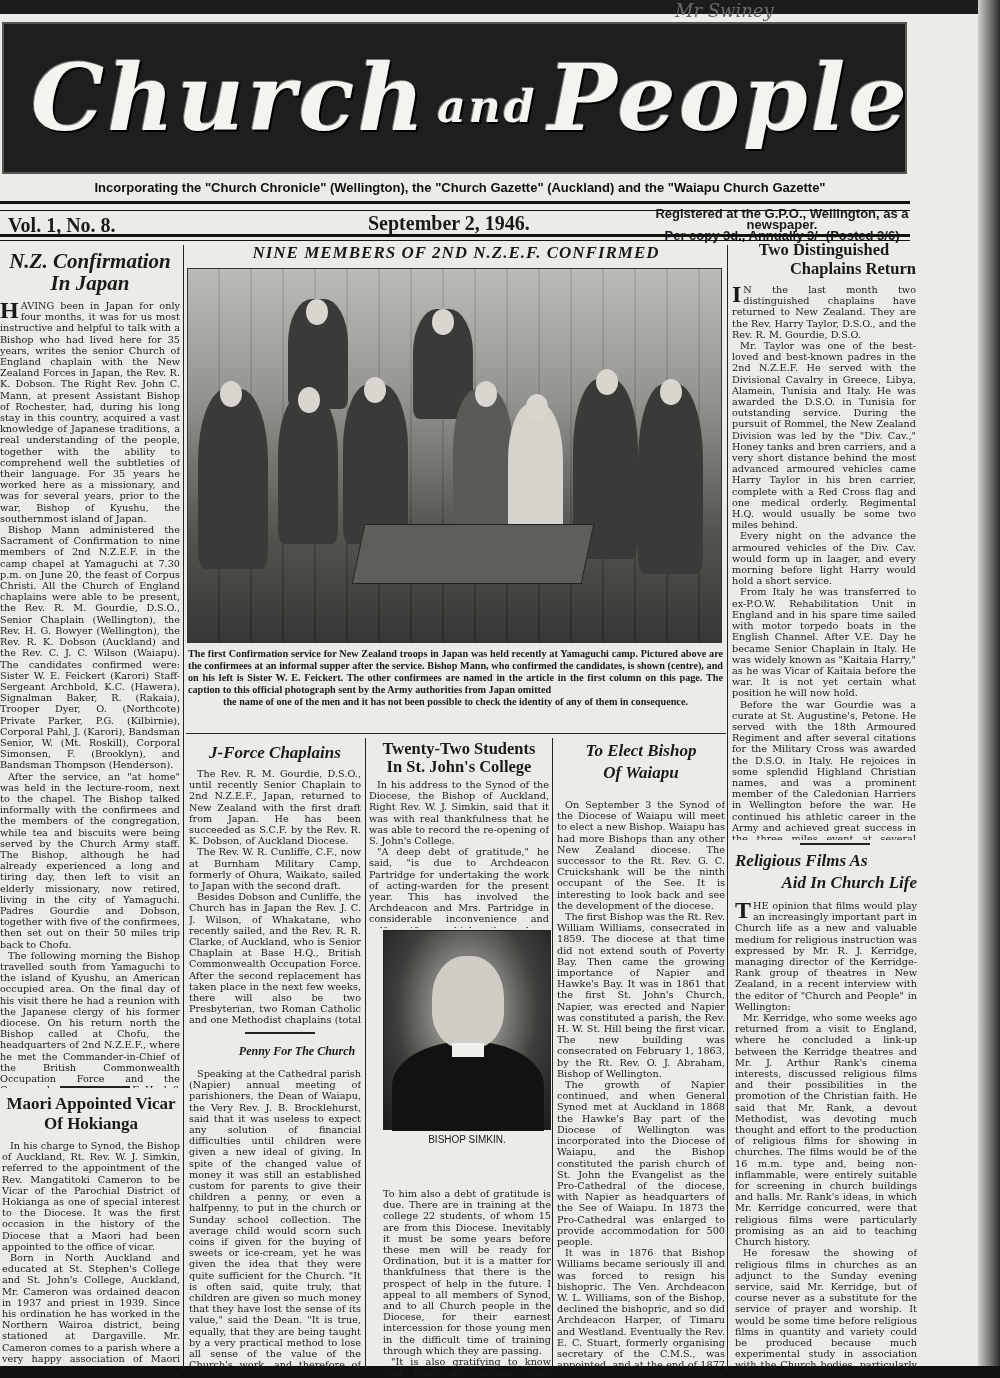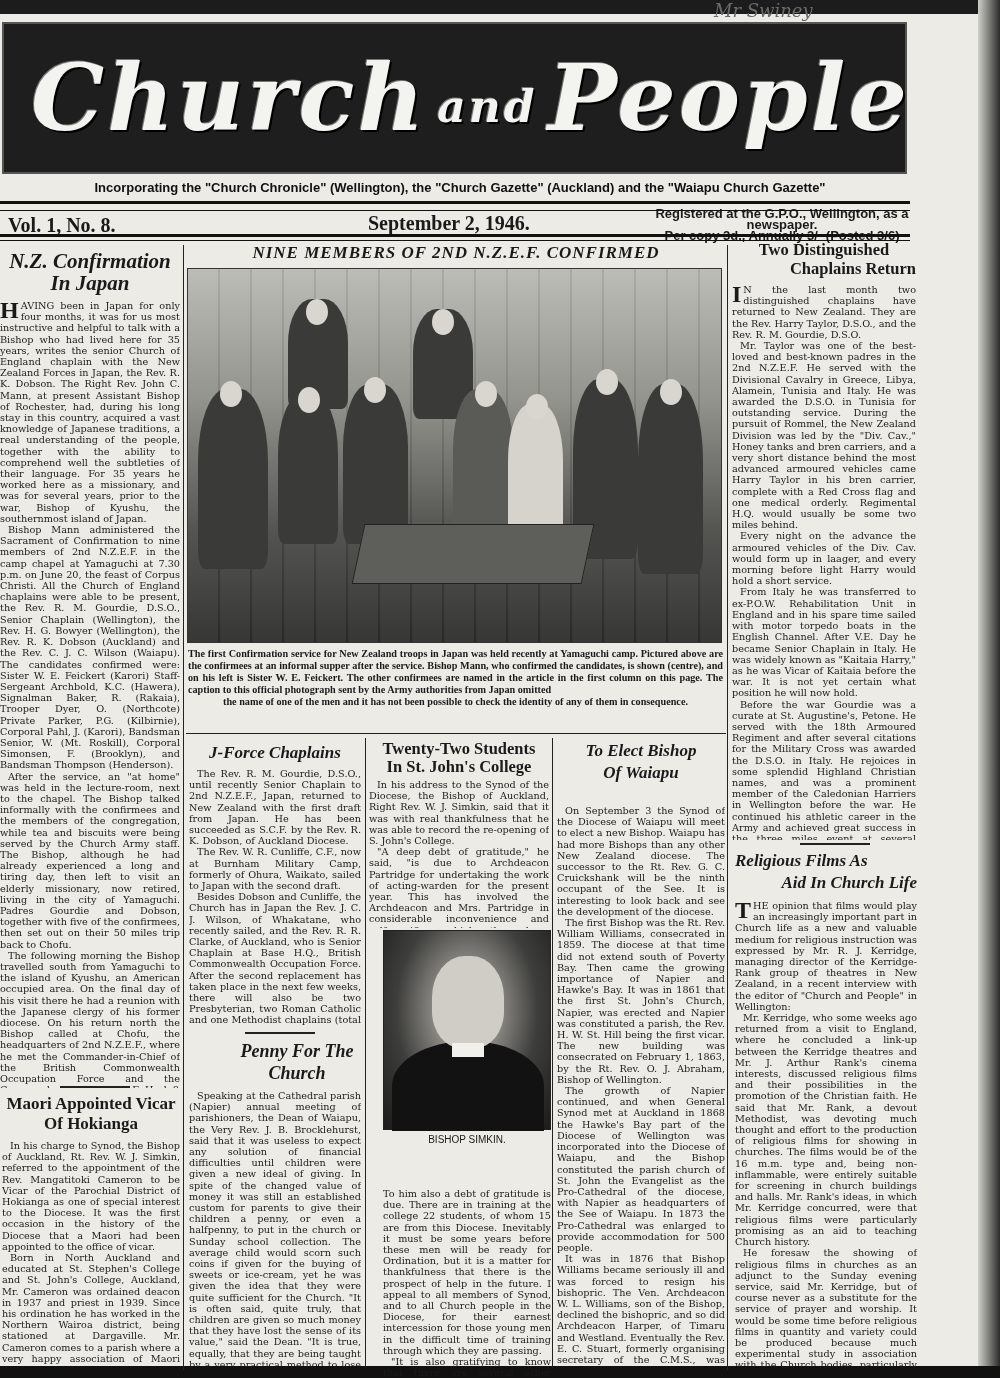--- a/index.html
+++ b/index.html
@@ -12,21 +12,21 @@
   }
   .page {
     position: absolute; left: 0; top: 0; width: 1000px; height: 1378px;
     background: #ecebe6;
   }
   .topstrip { position:absolute; left:0; top:0; width:1000px; height:14px; background:#1c1c1c; }
   .rightedge { position:absolute; right:0; top:0; width:22px; height:1378px;
     background: linear-gradient(90deg,#cfcfca 0%,#8e8e8a 40%,#2a2a2a 100%); }
   .bottomedge { position:absolute; left:0; bottom:0; width:1000px; height:12px; background:#111; }
   .handwriting { position:absolute; left:675px; top:0px; font-family:"DejaVu Serif", serif; font-style:italic;
-    font-size:18px; color:#6a6a6a;margin-left:39px; }
+    font-size:18px; color:#6a6a6a; }
 
   .masthead {
     position:absolute; left:2px; top:22px; width:905px; height:152px;
     background: #1e1e1e; border: 2px solid #555;
     display:flex; align-items:center; justify-content:center;padding-left:32px;
   }
   .masthead-title {
     font-family: "DejaVu Serif", serif; font-weight: bold; font-style: italic;
     font-size: 92px; letter-spacing: 3px; color: #f3f3f0;
     text-shadow: 2px 2px 0 #000, -1px -1px 0 #777;
@@ -166,21 +166,21 @@
 
   <div class="col" style="left:189px; top:742px; width:172px; height:285px;">
     <div class="hl-it" style="font-size:17px;">J-Force Chaplains</div>
     <p style="margin-top:4px;">The Rev. R. M. Gourdie, D.S.O., until recently Senior Chaplain to 2nd N.Z.E.F., Japan, returned to New Zealand with the first draft from Japan. He has been succeeded as S.C.F. by the Rev. R. K. Dobson, of Auckland Diocese.</p>
     <p>The Rev. W. R. Cunliffe, C.F., now at Burnham Military Camp, formerly of Ohura, Waikato, sailed to Japan with the second draft.</p>
     <p>Besides Dobson and Cunliffe, the Church has in Japan the Rev. J. C. J. Wilson, of Whakatane, who recently sailed, and the Rev. R. R. Clarke, of Auckland, who is Senior Chaplain at Base H.Q., British Commonwealth Occupation Force. After the second replacement has taken place in the next few weeks, there will also be two Presbyterian, two Roman Catholic and one Methodist chaplains (total nine) from New Zealand serving with the troops in Japan.</p>
   </div>
   <div class="shortrule" style="left:245px; top:1032px; width:70px;"></div>
 
   <div class="col" style="left:189px; top:1040px; width:172px; height:326px;">
-    <div class="hl-it" style="font-size:18px;margin-left:44px;">Penny For The Church</div>
+    <div class="hl-it" style="font-size:12px;margin-left:44px;">Penny For The Church</div>
     <p style="margin-top:6px;">Speaking at the Cathedral parish (Napier) annual meeting of parishioners, the Dean of Waiapu, the Very Rev. J. B. Brocklehurst, said that it was useless to expect any solution of financial difficulties until children were given a new ideal of giving. In spite of the changed value of money it was still an established custom for parents to give their children a penny, or even a halfpenny, to put in the church or Sunday school collection. The average child would scorn such coins if given for the buying of sweets or ice-cream, yet he was given the idea that they were quite sufficient for the Church. "It is often said, quite truly, that children are given so much money that they have lost the sense of its value," said the Dean. "It is true, equally, that they are being taught by a very practical method to lose all sense of the value of the Church's work, and therefore of religion in general.</p>
   </div>
 
   <div class="col" style="left:369px; top:740px; width:180px; height:188px;">
     <div class="hl-b" style="font-size:16.5px; line-height:18px;">
       <div>Twenty-Two Students</div>
       <div>In St. John's College</div>
     </div>
     <p style="margin-top:3px;">In his address to the Synod of the Diocese, the Bishop of Auckland, Right Rev. W. J. Simkin, said that it was with real thankfulness that he was able to record the re-opening of S. John's College.</p>
     <p>"A deep debt of gratitude," he said, "is due to Archdeacon Partridge for undertaking the work of acting-warden for the present year. This has involved the Archdeacon and Mrs. Partridge in considerable inconvenience and self-sacrifice which they have unselfishly accepted in order to meet a very pressing need. The Rev. Ernest Chitty is assisting the Archdeacon.</p>
@@ -194,21 +194,21 @@
   <div class="col" style="left:383px; top:1188px; width:168px; height:210px;">
     <p class="first">To him also a debt of gratitude is due. There are in training at the college 22 students, of whom 15 are from this Diocese. Inevitably it must be some years before these men will be ready for Ordination, but it is a matter for thankfulness that there is the prospect of help in the future. I appeal to all members of Synod, and to all Church people in the Diocese, for their earnest intercession for those young men in the difficult time of training through which they are passing.</p>
     <p>"It is also gratifying to know that there are several other candidates who desire to enter the College next year."</p>
   </div>
 
   <div class="col" style="left:557px; top:740px; width:168px; height:626px;">
     <div class="hl-it" style="font-size:17px;">
       <div>To Elect Bishop</div>
       <div>Of Waiapu</div>
     </div>
-    <p style="margin-top:21px;">On September 3 the Synod of the Diocese of Waiapu will meet to elect a new Bishop. Waiapu has had more Bishops than any other New Zealand diocese. The successor to the Rt. Rev. G. C. Cruickshank will be the ninth occupant of the See. It is interesting to look back and see the development of the diocese.</p>
+    <p style="margin-top:15px;">On September 3 the Synod of the Diocese of Waiapu will meet to elect a new Bishop. Waiapu has had more Bishops than any other New Zealand diocese. The successor to the Rt. Rev. G. C. Cruickshank will be the ninth occupant of the See. It is interesting to look back and see the development of the diocese.</p>
     <p>The first Bishop was the Rt. Rev. William Williams, consecrated in 1859. The diocese at that time did not extend south of Poverty Bay. Then came the growing importance of Napier and Hawke's Bay. It was in 1861 that the first St. John's Church, Napier, was erected and Napier was constituted a parish, the Rev. H. W. St. Hill being the first vicar. The new building was consecrated on February 1, 1863, by the Rt. Rev. O. J. Abraham, Bishop of Wellington.</p>
     <p>The growth of Napier continued, and when General Synod met at Auckland in 1868 the Hawke's Bay part of the Diocese of Wellington was incorporated into the Diocese of Waiapu, and the Bishop constituted the parish church of St. John the Evangelist as the Pro-Cathedral of the diocese, with Napier as headquarters of the See of Waiapu. In 1873 the Pro-Cathedral was enlarged to provide accommodation for 500 people.</p>
     <p>It was in 1876 that Bishop Williams became seriously ill and was forced to resign his bishopric. The Ven. Archdeacon W. L. Williams, son of the Bishop, declined the bishopric, and so did Archdeacon Harper, of Timaru and Westland. Eventually the Rev. E. C. Stuart, formerly organising secretary of the C.M.S., was appointed, and at the end of 1877 he was consecrated and continued in office until 1894, his successor being Archdeacon W. L. Williams. During the time of Bishop Stuart, in 1888, the beautiful Cathedral in Napier was built, this building being completely destroyed during the disastrous Hawke's Bay earthquake of 1931.</p>
   </div>
 
   <div class="col" style="left:732px; top:240px; width:184px; height:600px;">
     <div class="hl-b" style="font-size:16.5px; line-height:19px;">
       <div style="text-align:center;">Two Distinguished</div>
       <div style="text-align:right;">Chaplains Return</div>
     </div>

